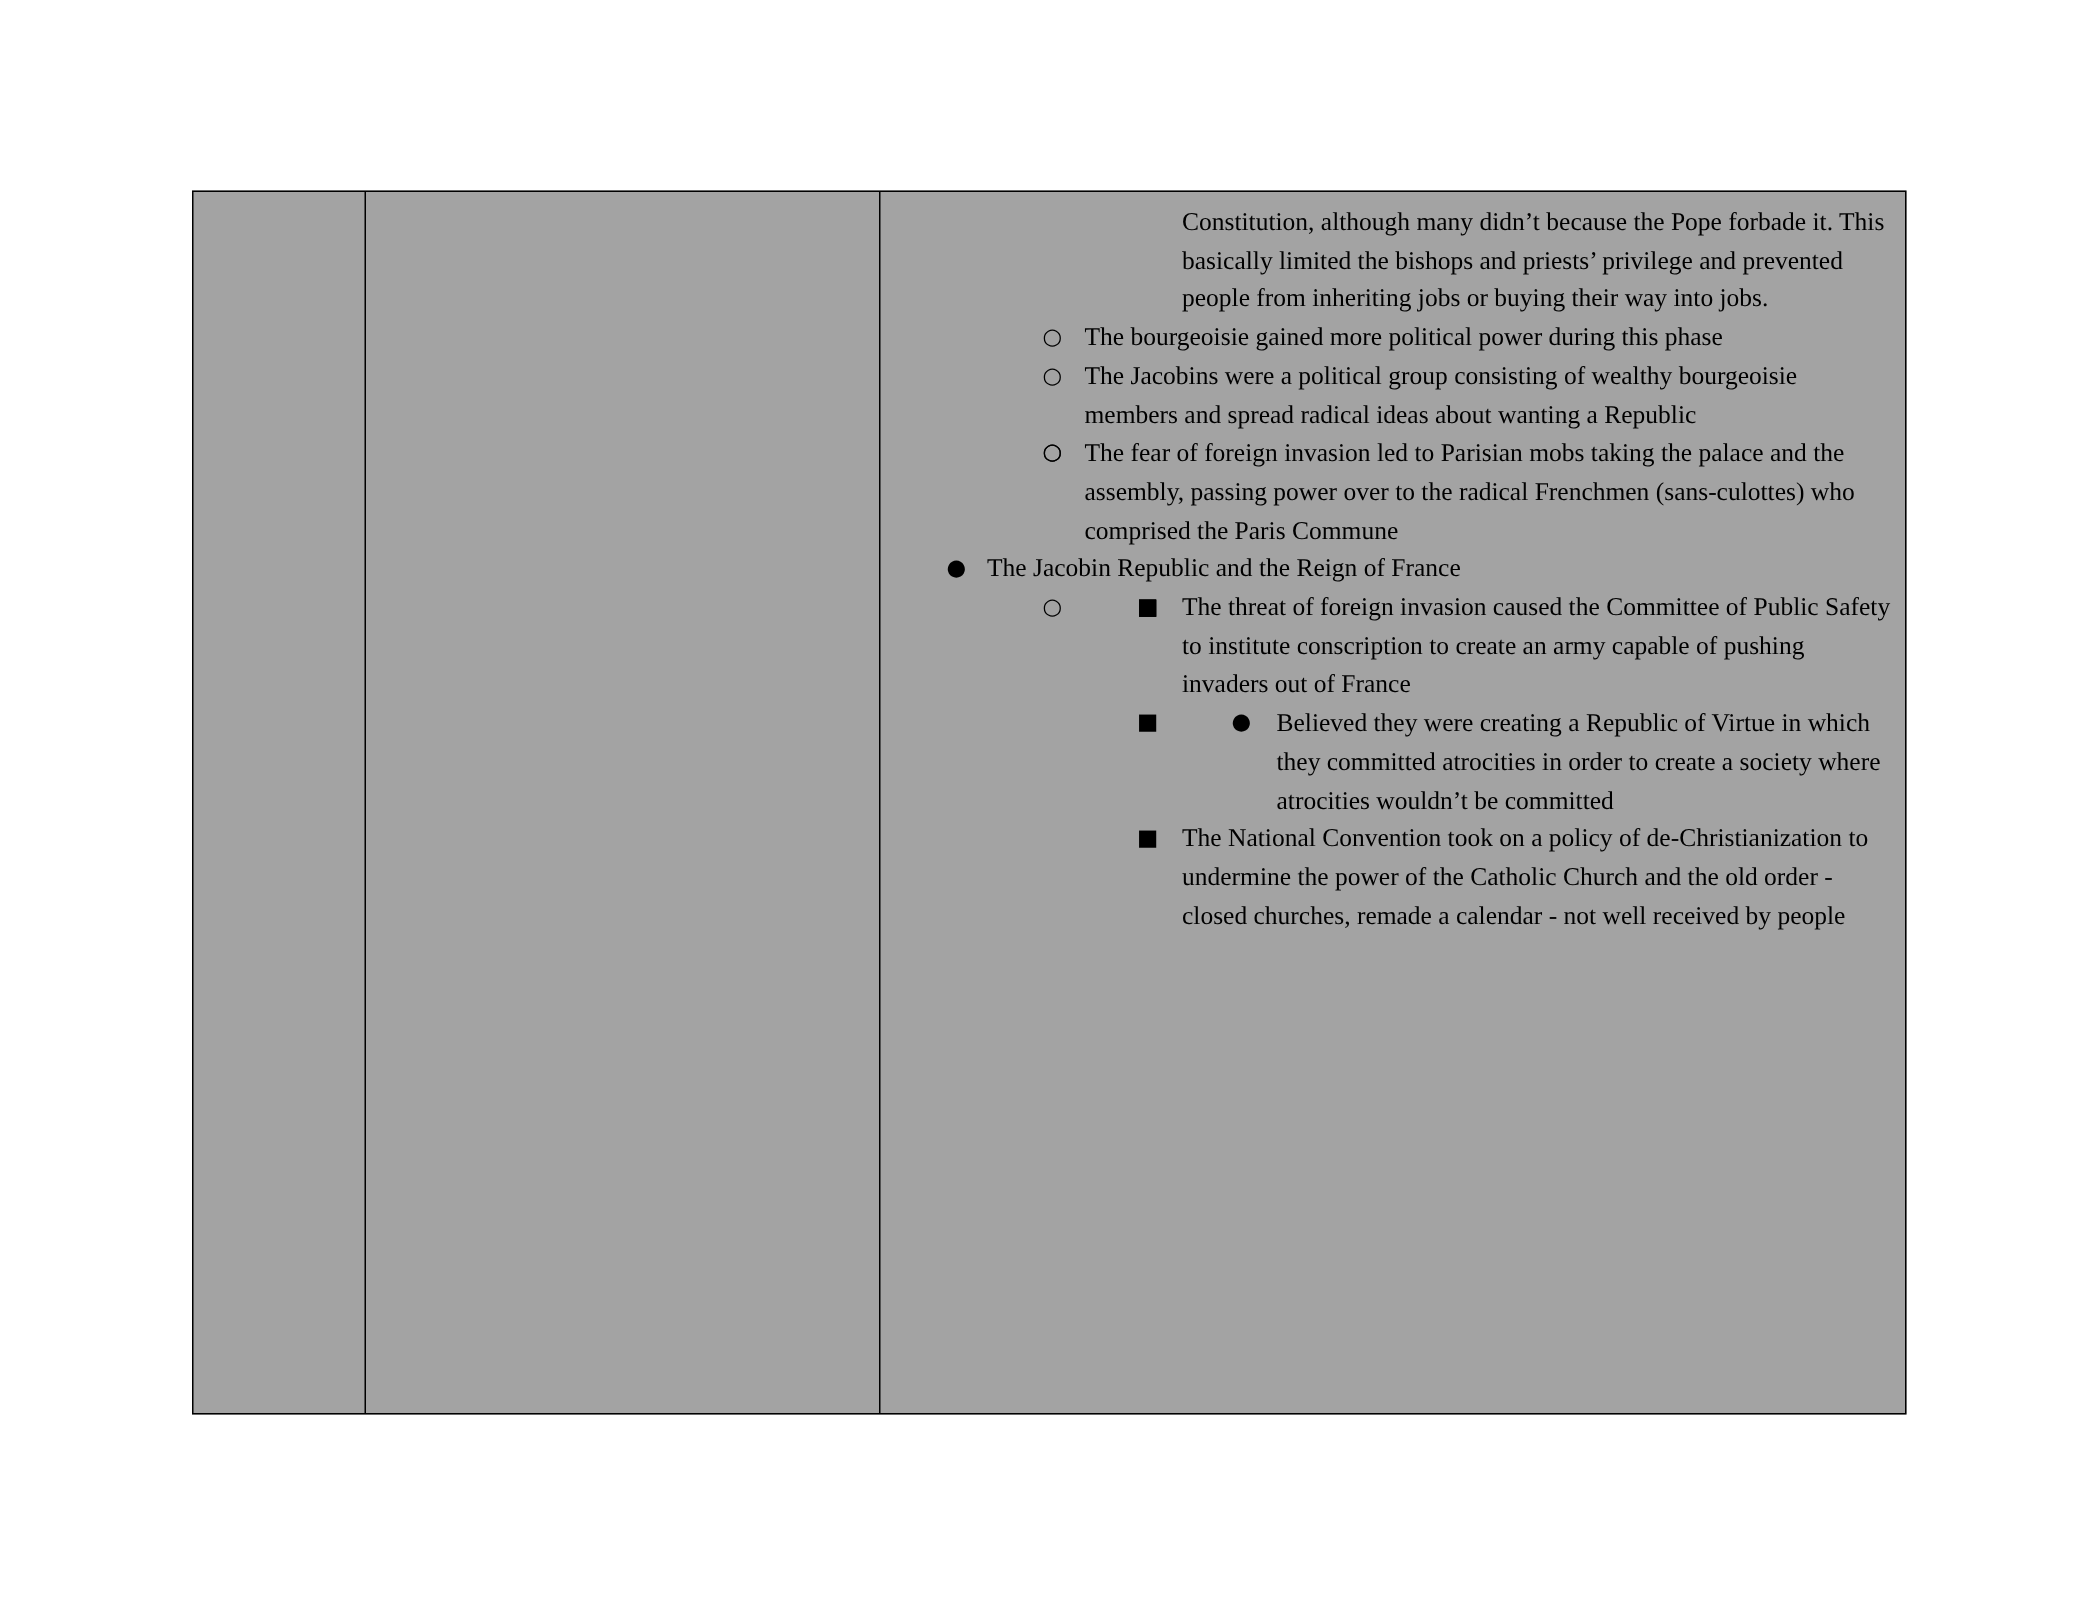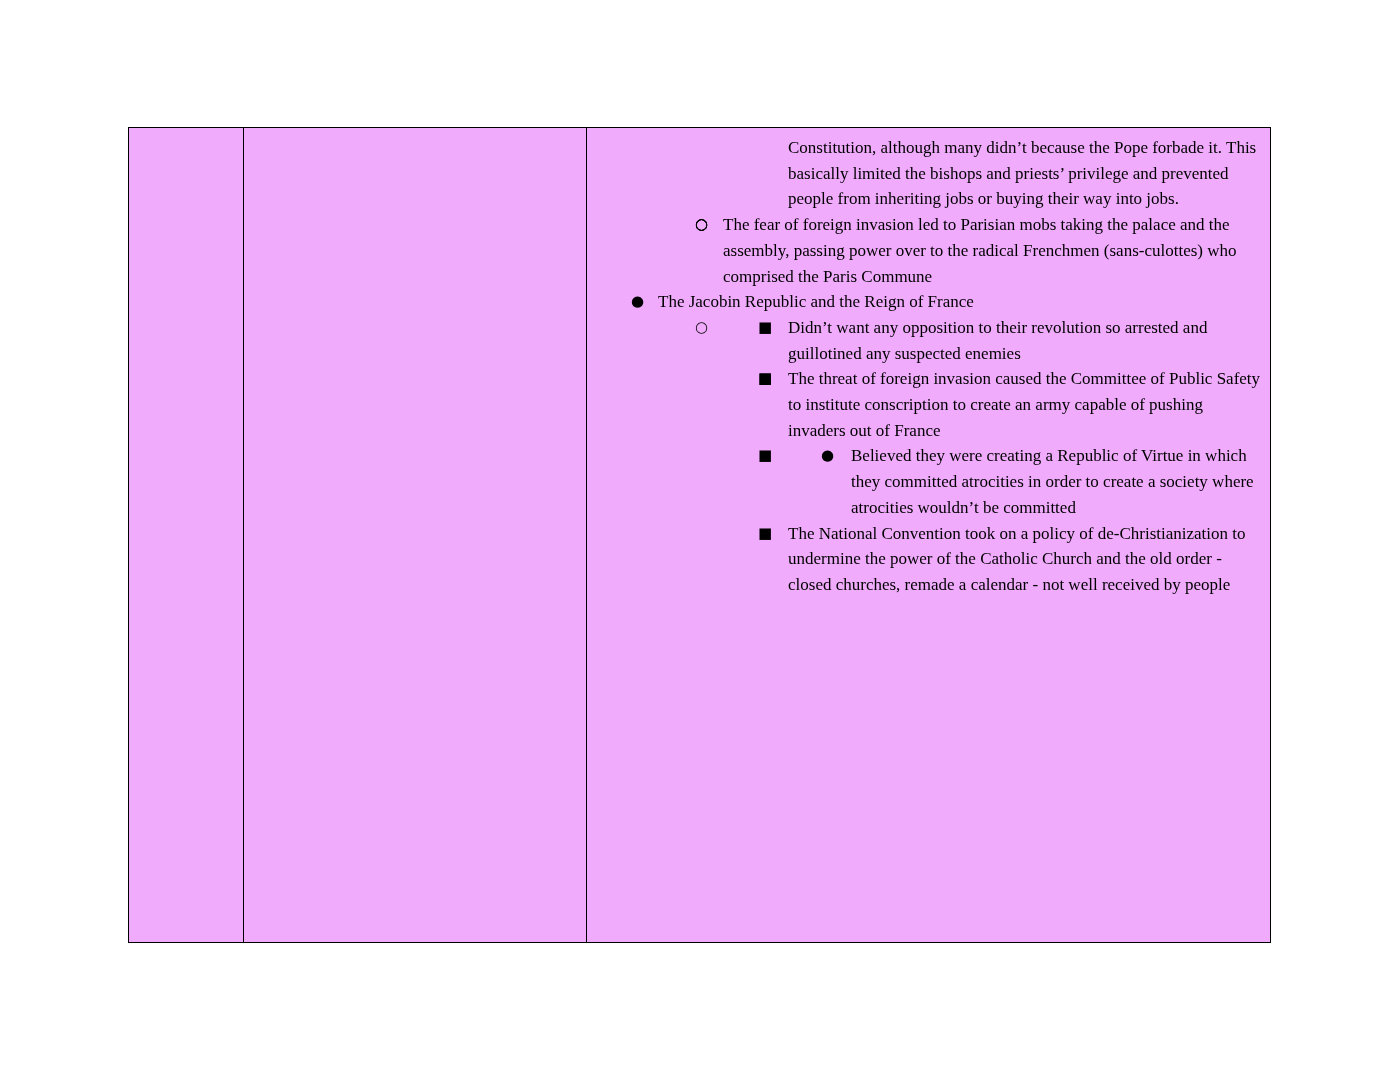--- a/index.html
+++ b/index.html
@@ -16,21 +16,21 @@
     position: relative;
   }
   .doc-table {
     position: absolute;
     left: 128px;
     top: 127px;
     width: 1143px;
     height: 816px;
     border: 1px solid #000000;
     display: flex;
-    background: #f0abfc;
+    background: #a3a3a3;
   }
   .cell {
     height: 100%;
     overflow: hidden;
   }
   .cell-1 {
     width: 115px;
     border-right: 1px solid #000000;
   }
   .cell-2 {
@@ -64,27 +64,27 @@
 </style>
 </head>
 <body>
 
 <div class="doc-table">
   <div class="cell cell-1"></div>
   <div class="cell cell-2"></div>
   <div class="cell cell-3">
     <div class="item continuation">Constitution, although many didn’t because the Pope forbade it. This basically limited the bishops and priests’ privilege and prevented people from inheriting jobs or buying their way into jobs.</div>
     <div>
-        <div class="item level2"><span class="marker">○</span></div>
-        <div class="item level2"><span class="marker">○</span></div>
+        <div class="item level2"><span class="marker">○</span><span>The bourgeoisie gained more political power during this phase</span></div>
+        <div class="item level2"><span class="marker">○</span><span>The Jacobins were a political group consisting of wealthy bourgeoisie members and spread radical ideas about wanting a Republic</span></div>
         <div class="item level2"><span class="marker">○</span></div>
         <div class="item level2"><span class="marker">○</span><span>The fear of foreign invasion led to Parisian mobs taking the palace and the assembly, passing power over to the radical Frenchmen (sans-culottes) who comprised the Paris Commune</span></div>
         <div class="item level1"><span class="marker">●</span><span>The Jacobin Republic and the Reign of France</span></div>
         <div class="item level2"><span class="marker">○</span></div>
-        <div class="item level3"><span class="marker">■</span><span>Didn’t want any opposition to their revolution so arrested and guillotined any suspected enemies</span></div>
+        <div class="item level3"><span class="marker">■</span></div>
         <div class="item level3"><span class="marker">■</span></div>
         <div class="item level3"><span class="marker">■</span><span>The threat of foreign invasion caused the Committee of Public Safety to institute conscription to create an army capable of pushing invaders out of France</span></div>
         <div class="item level3"><span class="marker">■</span></div>
         <div class="item level4"><span class="marker">●</span><span>Believed they were creating a Republic of Virtue in which they committed atrocities in order to create a society where atrocities wouldn’t be committed</span></div>
         <div class="item level3"><span class="marker">■</span><span>The National Convention took on a policy of de-Christianization to undermine the power of the Catholic Church and the old order - closed churches, remade a calendar - not well received by people</span></div>
       </div>
   </div>
 </div>
 
 </body></html>

